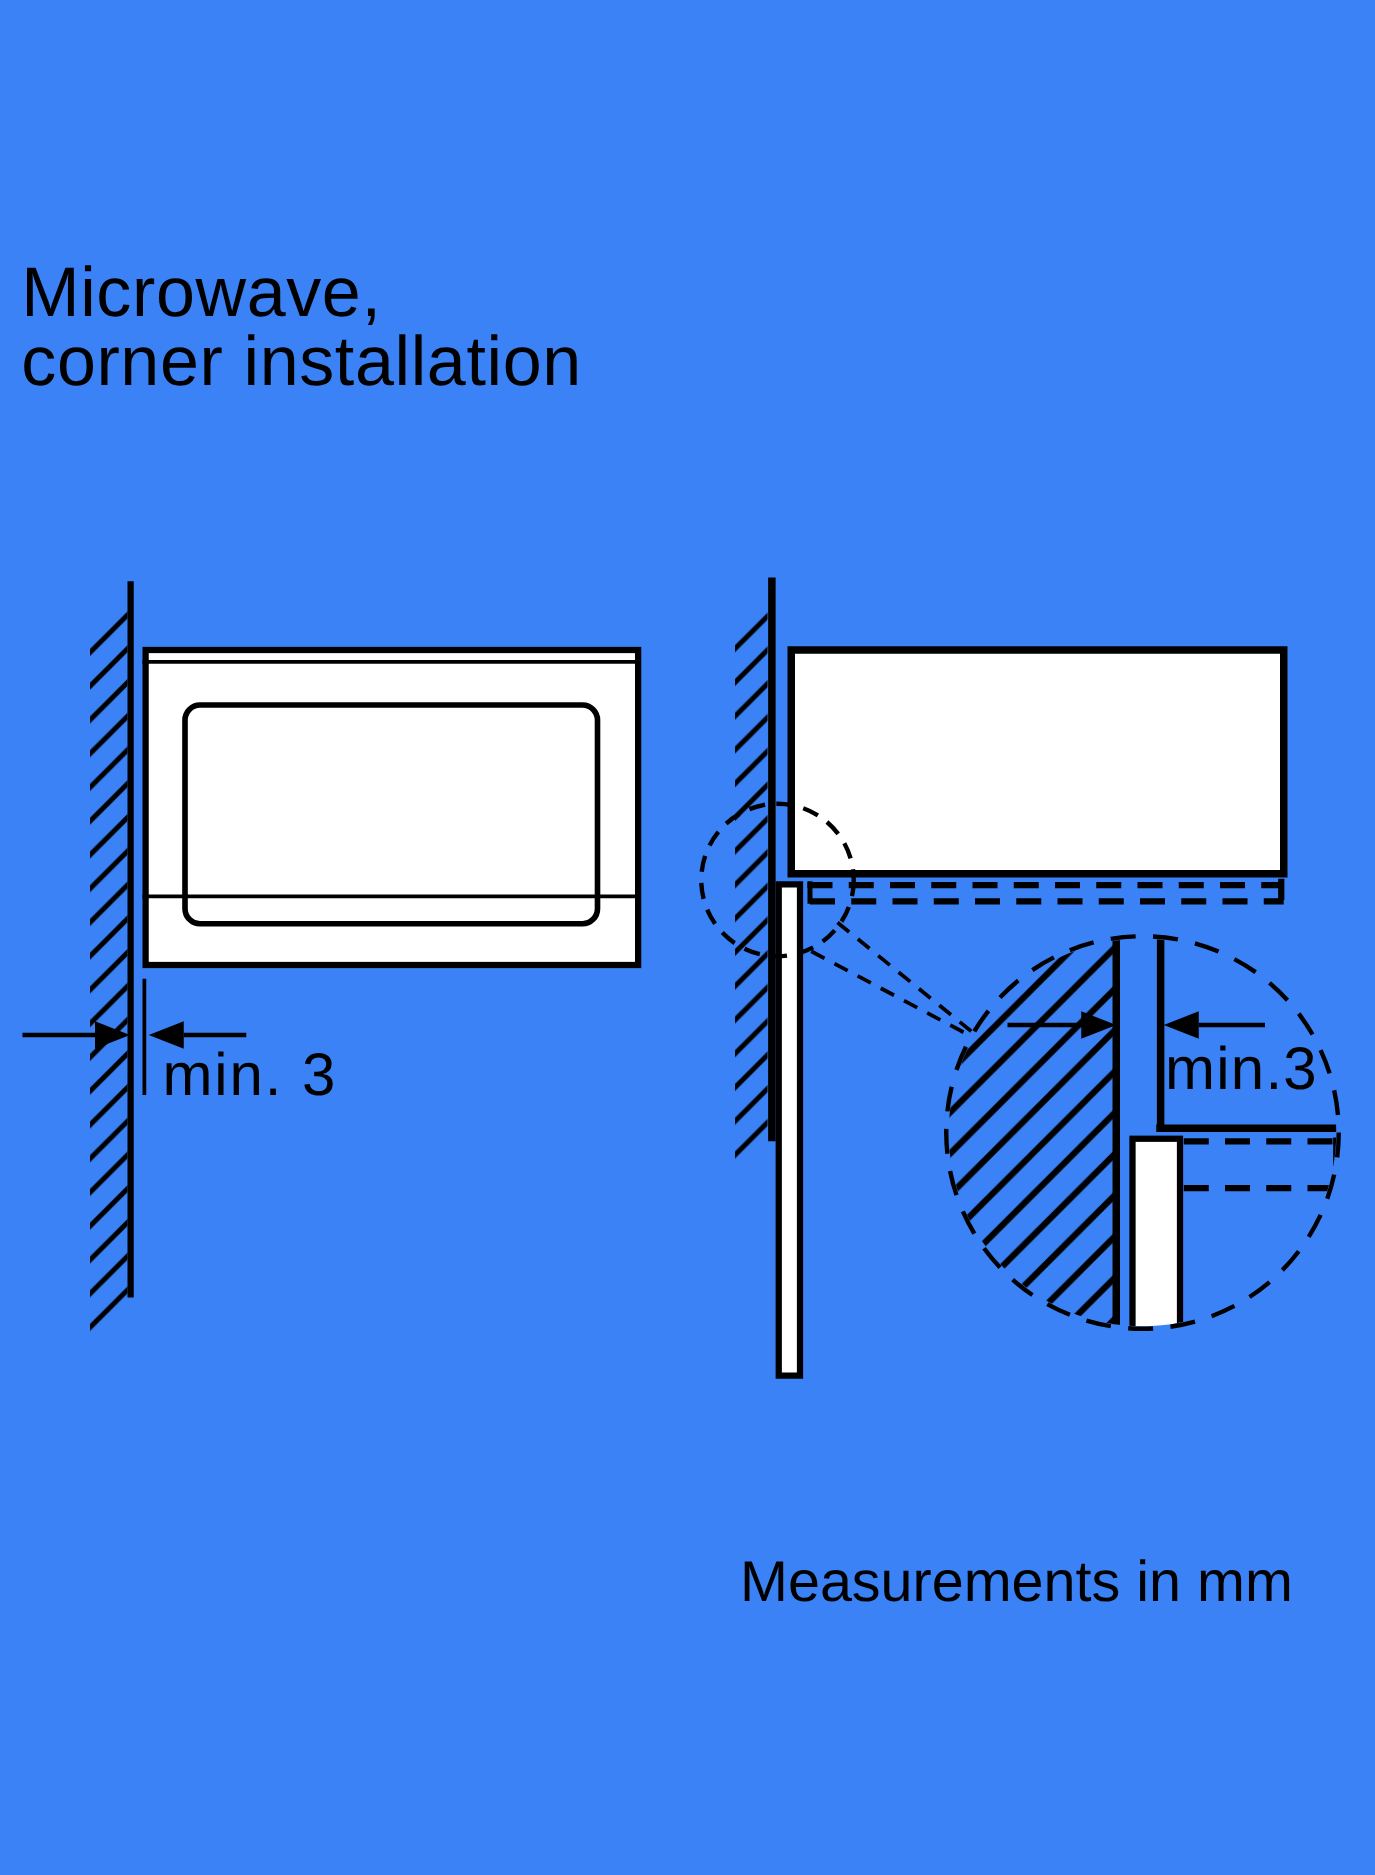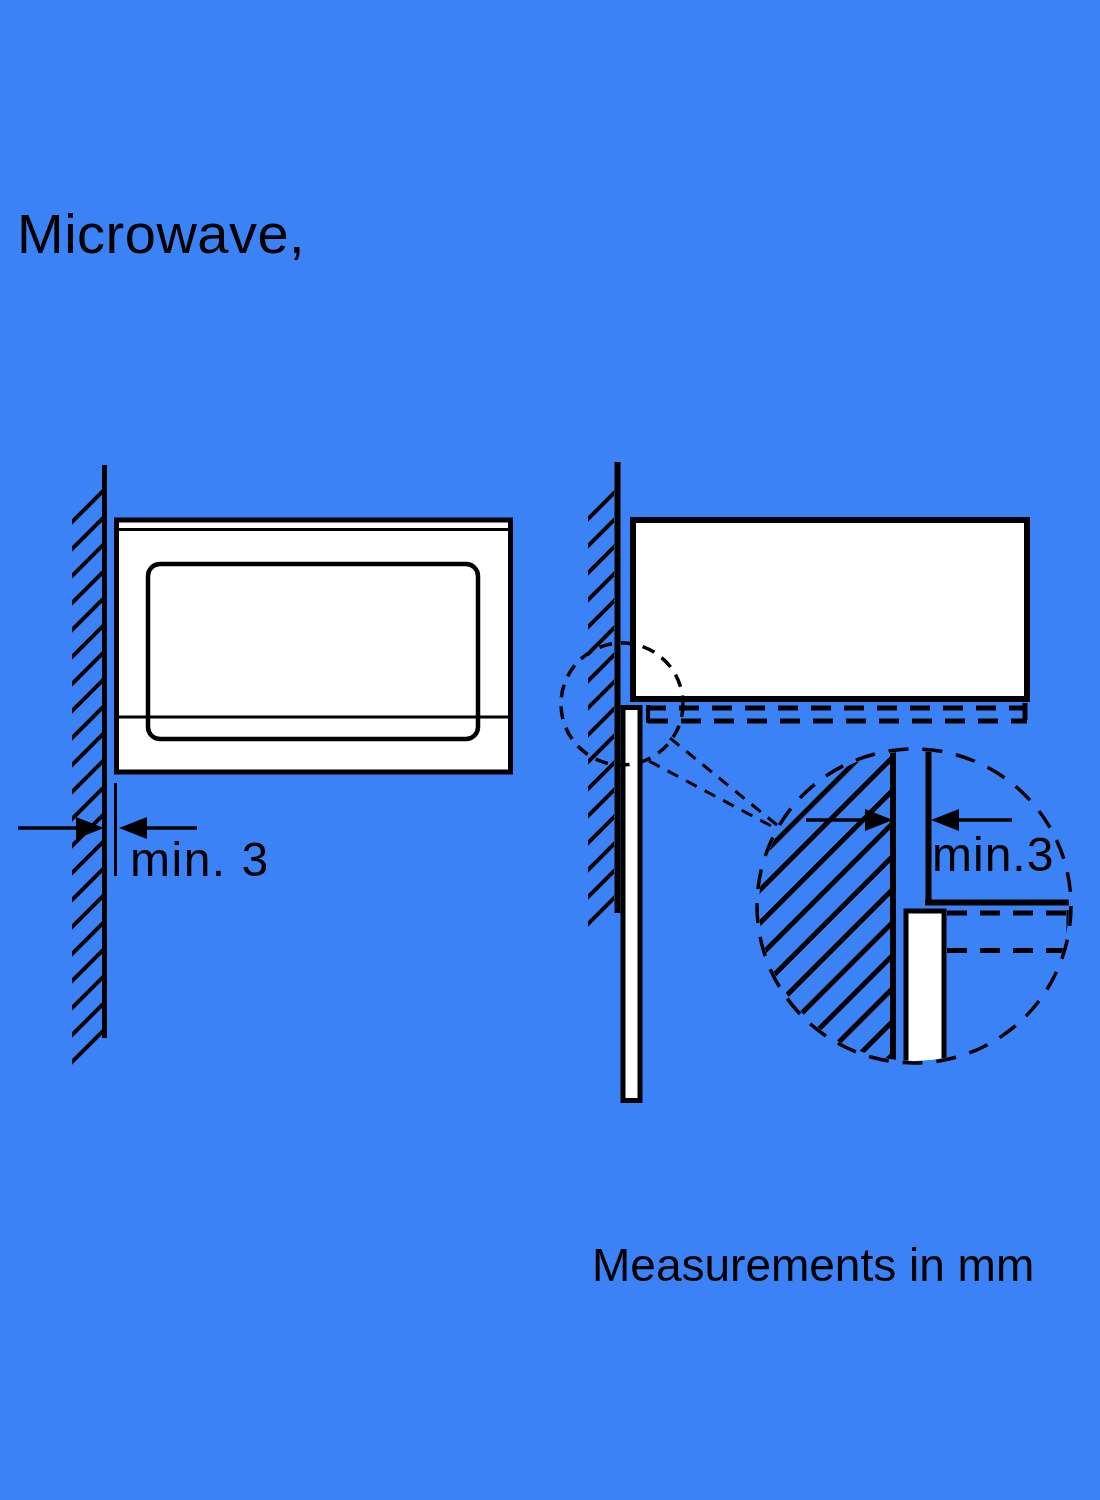--- a/index.html
+++ b/index.html
@@ -44,21 +44,21 @@
   svg.linework text {
     font-family: "Liberation Sans", sans-serif;
     fill: #000;
   }
 </style>
 </head>
 <body>
 
 <div class="canvas">
 
-  <div class="title"><span>Microwave,</span><br></div>
+  <div class="title"><span>Microwave,</span><br><span>corner installation</span></div>
 
   <svg class="linework" width="1100" height="1500" viewBox="0 0 1100 1500">
     <defs>
       <pattern id="hatchS" patternUnits="userSpaceOnUse" width="27" height="27">
         <path d="M0,27 L27,0 M-6.75,6.75 L6.75,-6.75 M20.25,33.75 L33.75,20.25" stroke="#000" stroke-width="4" fill="none"></path>
       </pattern>
       <pattern id="hatchB" patternUnits="userSpaceOnUse" width="33" height="33">
         <path d="M0,33 L33,0 M-8.25,8.25 L8.25,-8.25 M24.75,41.25 L41.25,24.75" stroke="#000" stroke-width="5" fill="none"></path>
       </pattern>
       <clipPath id="bigClip">

